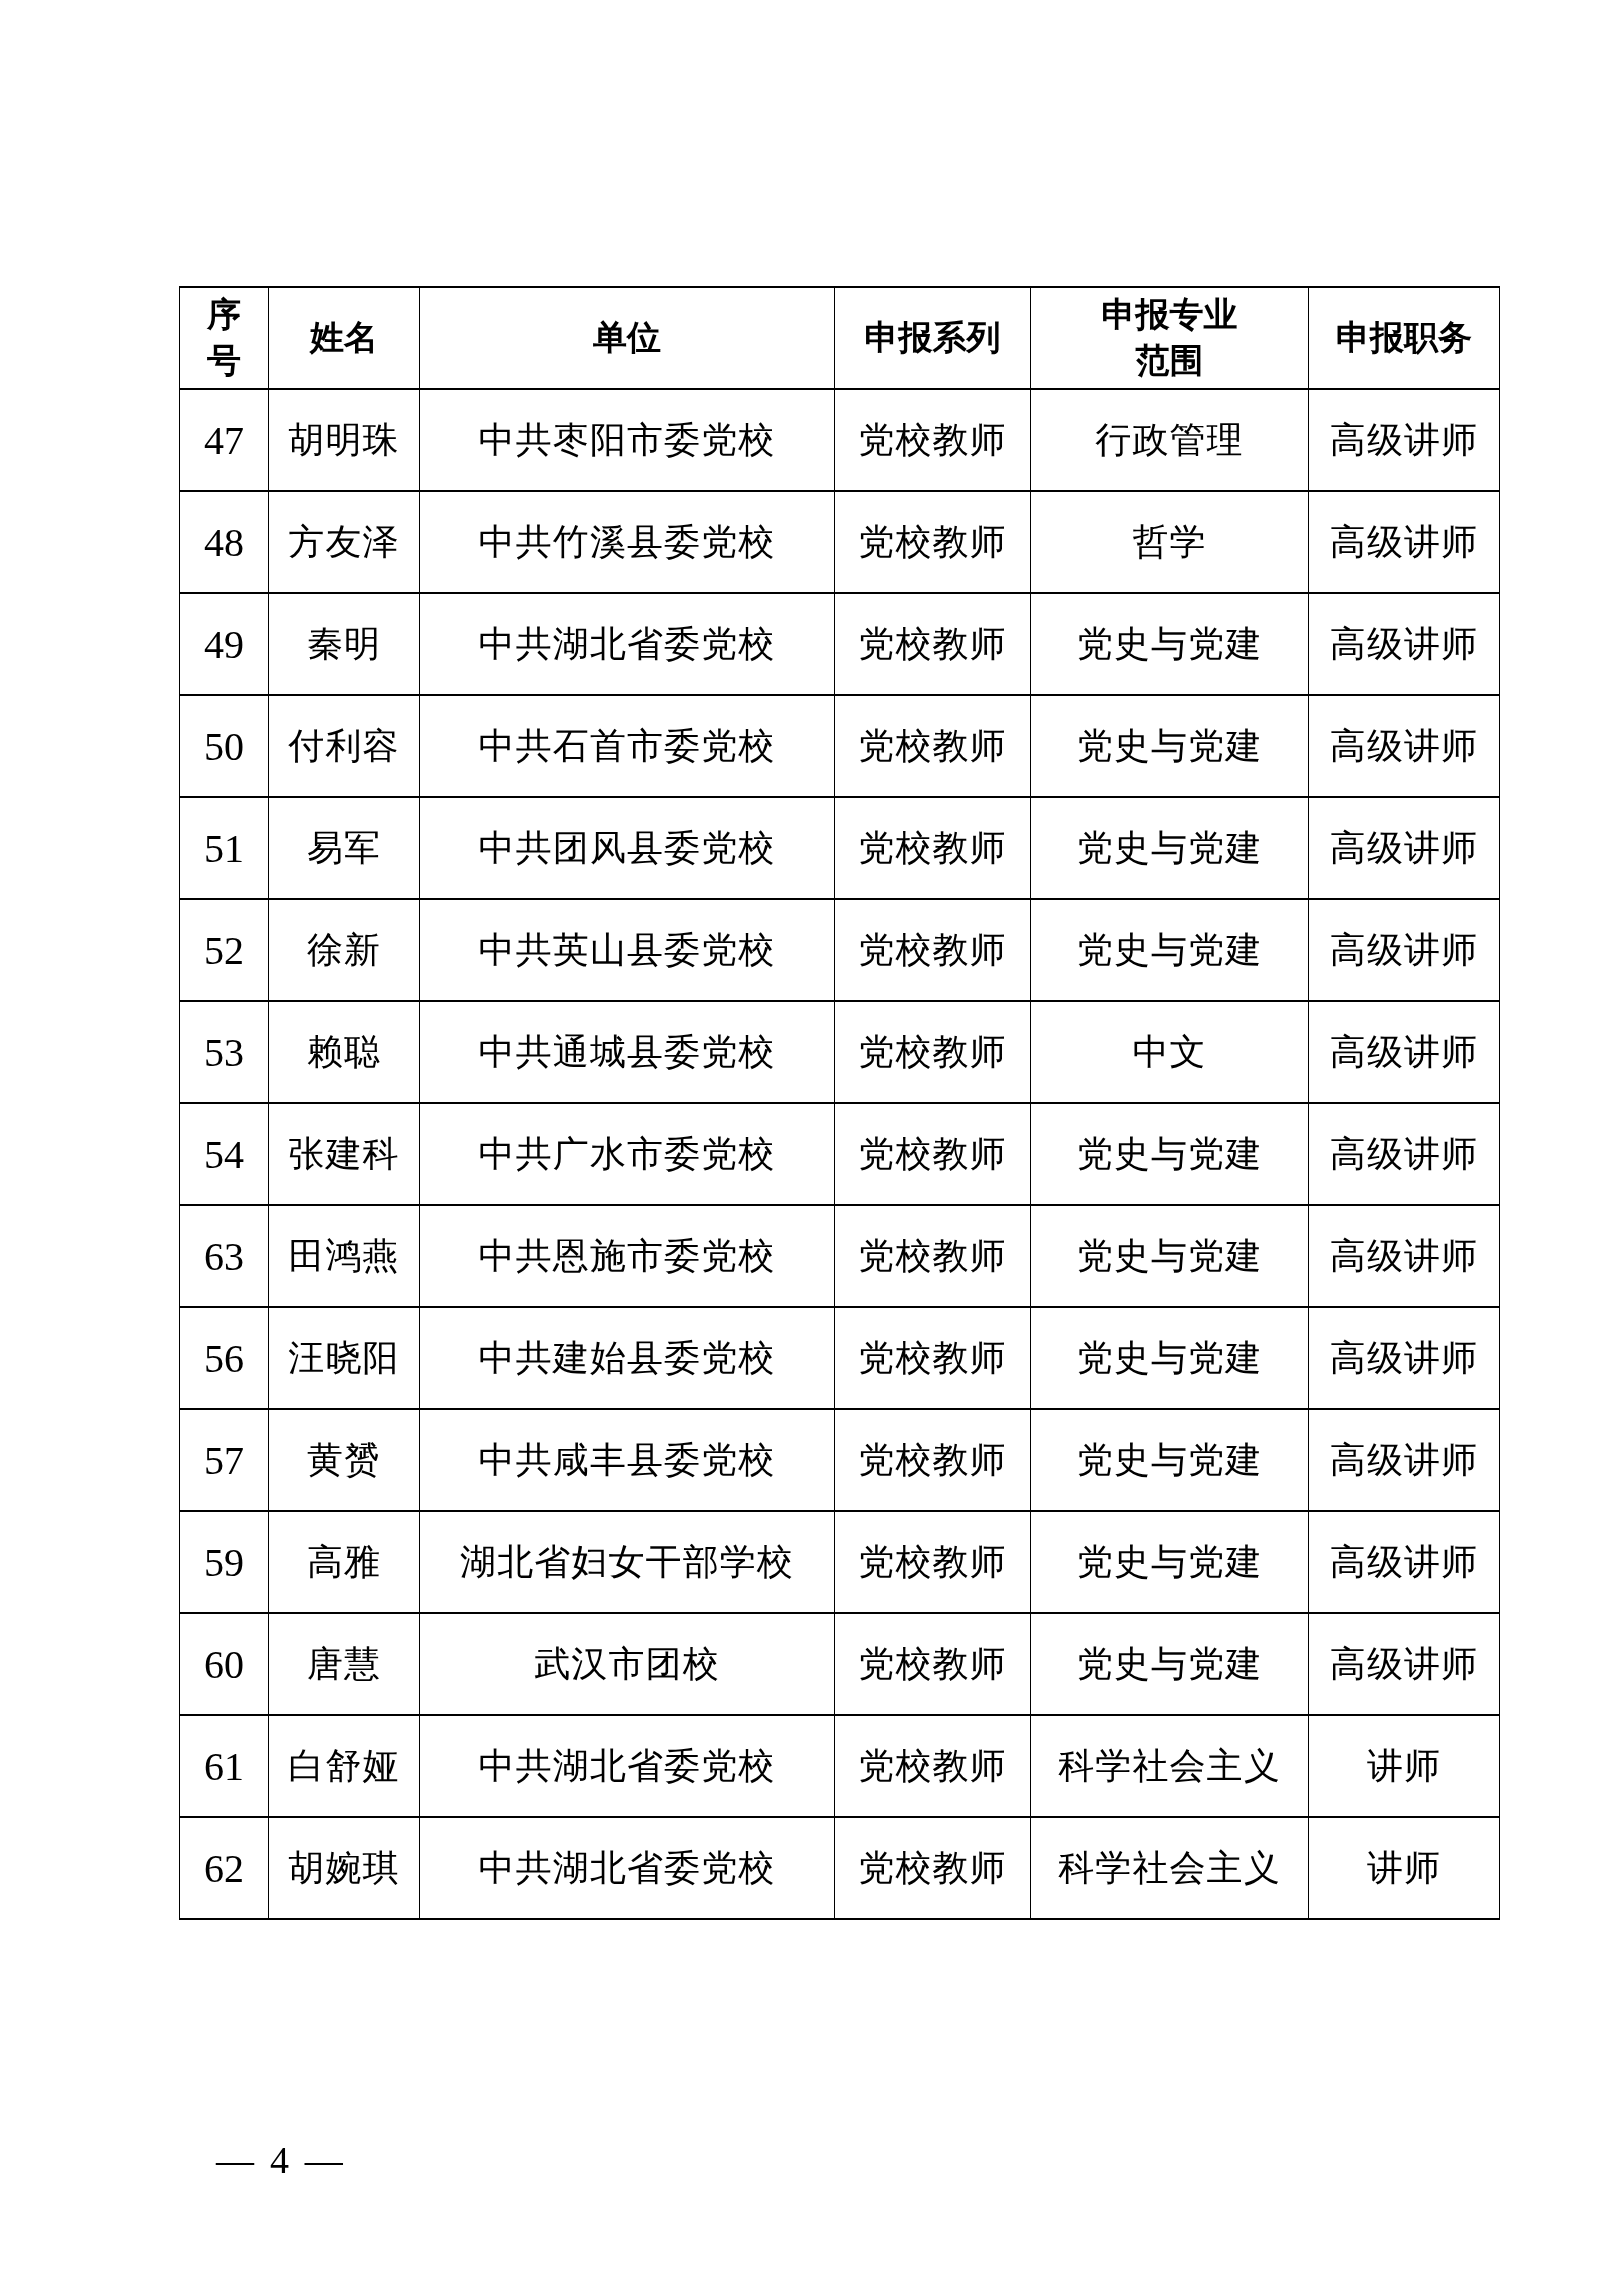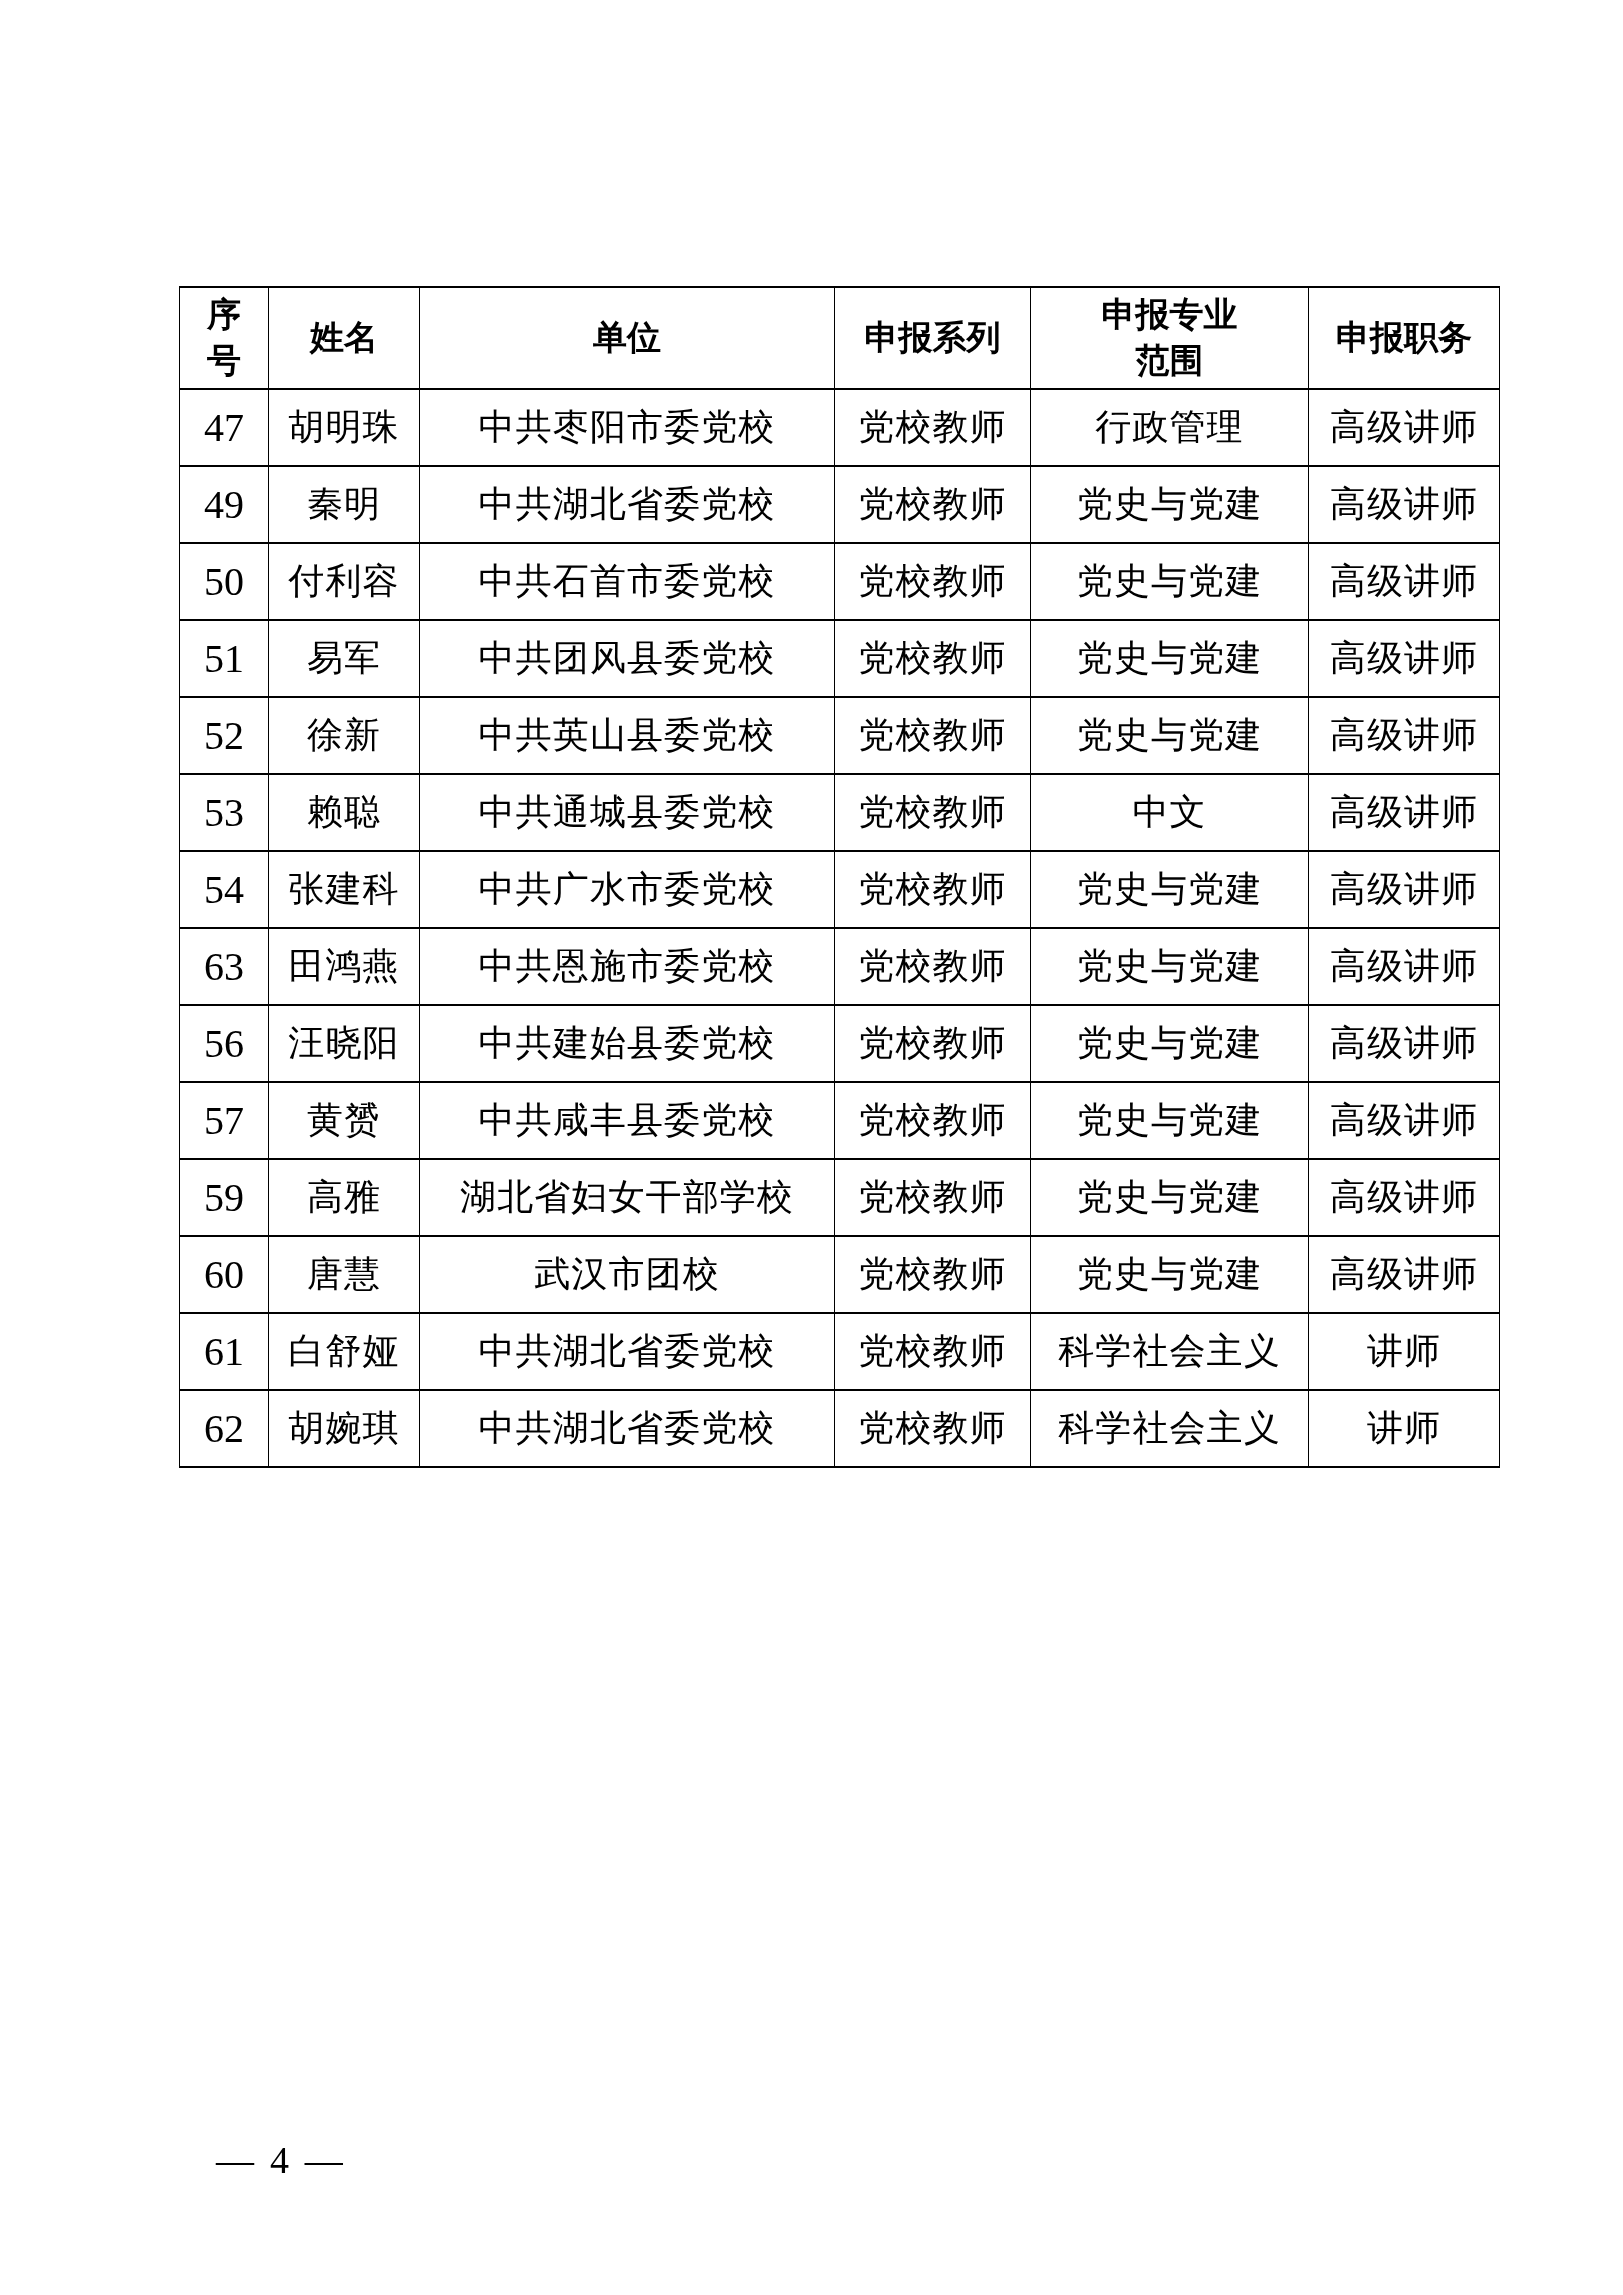--- a/index.html
+++ b/index.html
@@ -26,21 +26,21 @@
   .doc-table th, .doc-table td {
     border-left: 1.1px solid #000;
     border-right: 1.1px solid #000;
     border-top: 2.2px solid #000;
     border-bottom: 2.2px solid #000;
     text-align: center;
     vertical-align: middle;
     overflow: hidden;
   }
   .doc-table thead tr { height: 102px; }
-  .doc-table tbody tr { height: 77px; }
+  .doc-table tbody tr { height: 102px; }
   .doc-table th {
     font-family: "Liberation Sans", sans-serif;
     font-weight: bold;
     font-size: 34px;
     line-height: 1.35;
     white-space: pre-line;
   }
   .doc-table td {
     font-family: "Liberation Serif", serif;
     font-weight: normal;
@@ -88,20 +88,28 @@
   <tbody>
     <tr>
       <td class="num">47</td>
       <td>胡明珠</td>
       <td>中共枣阳市委党校</td>
       <td>党校教师</td>
       <td>行政管理</td>
       <td>高级讲师</td>
     </tr>
     <tr>
+      <td class="num">48</td>
+      <td>方友泽</td>
+      <td>中共竹溪县委党校</td>
+      <td>党校教师</td>
+      <td>哲学</td>
+      <td>高级讲师</td>
+    </tr>
+    <tr>
       <td class="num">49</td>
       <td>秦明</td>
       <td>中共湖北省委党校</td>
       <td>党校教师</td>
       <td>党史与党建</td>
       <td>高级讲师</td>
     </tr>
     <tr>
       <td class="num">50</td>
       <td>付利容</td>

